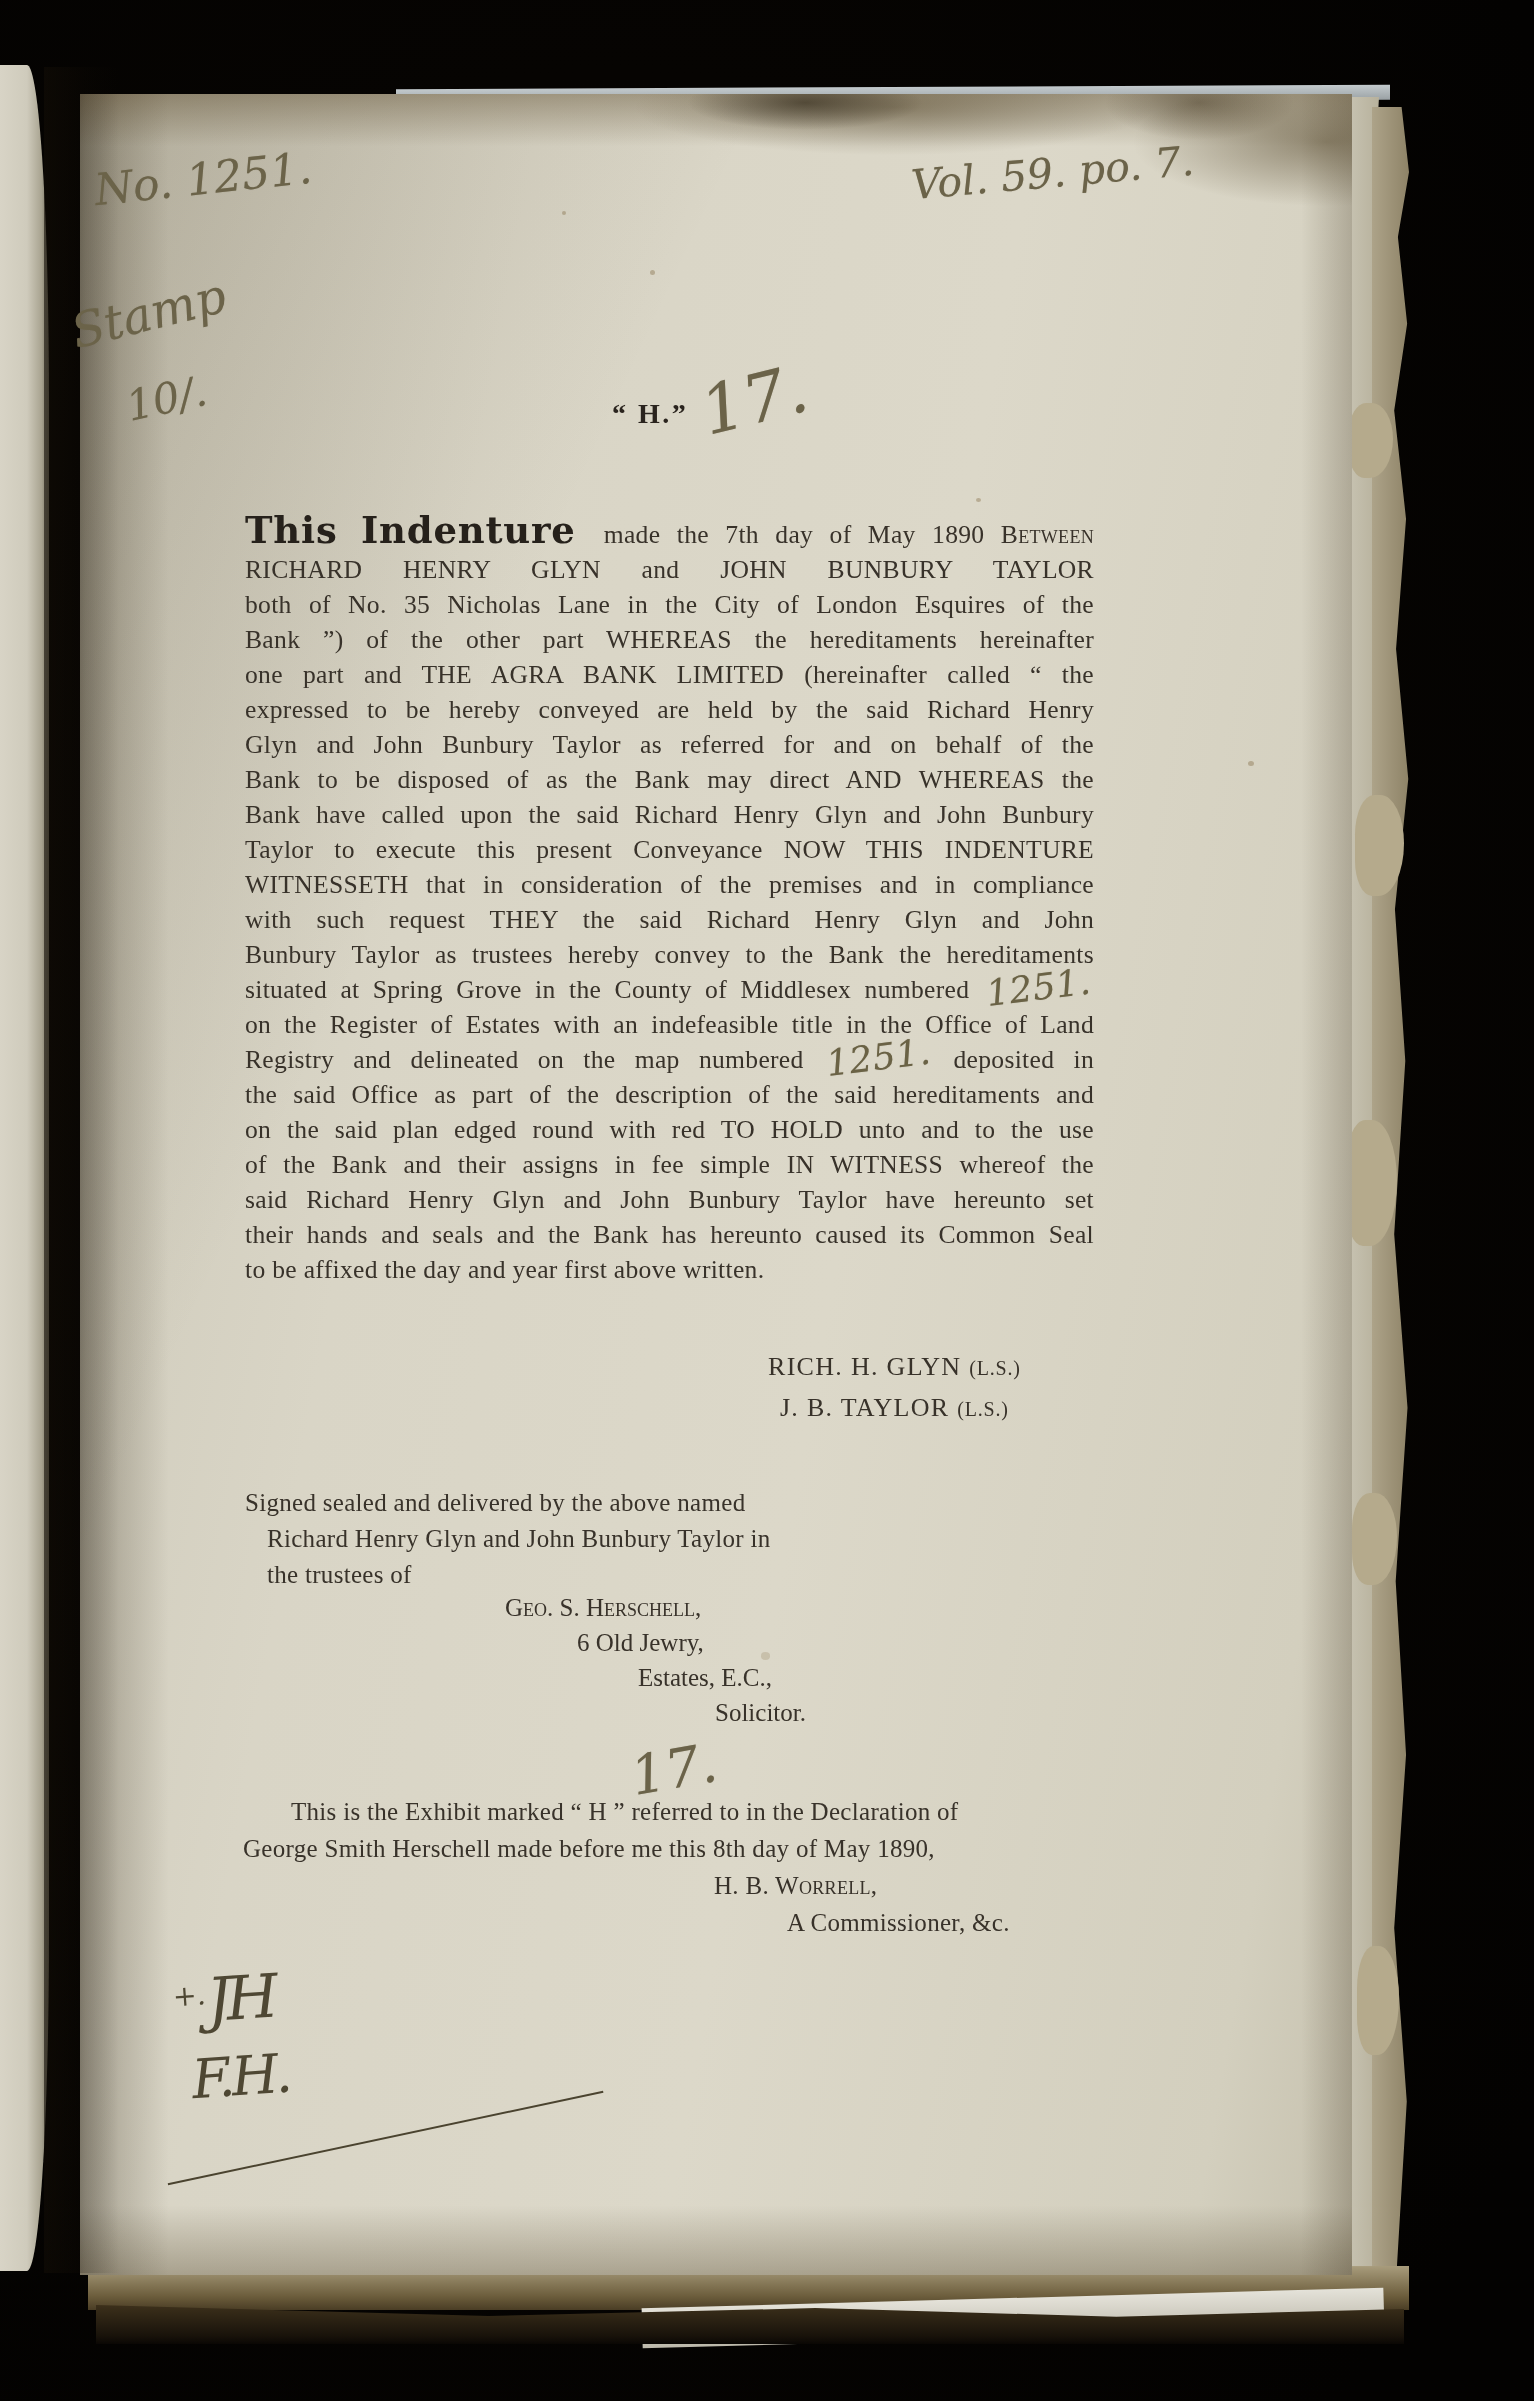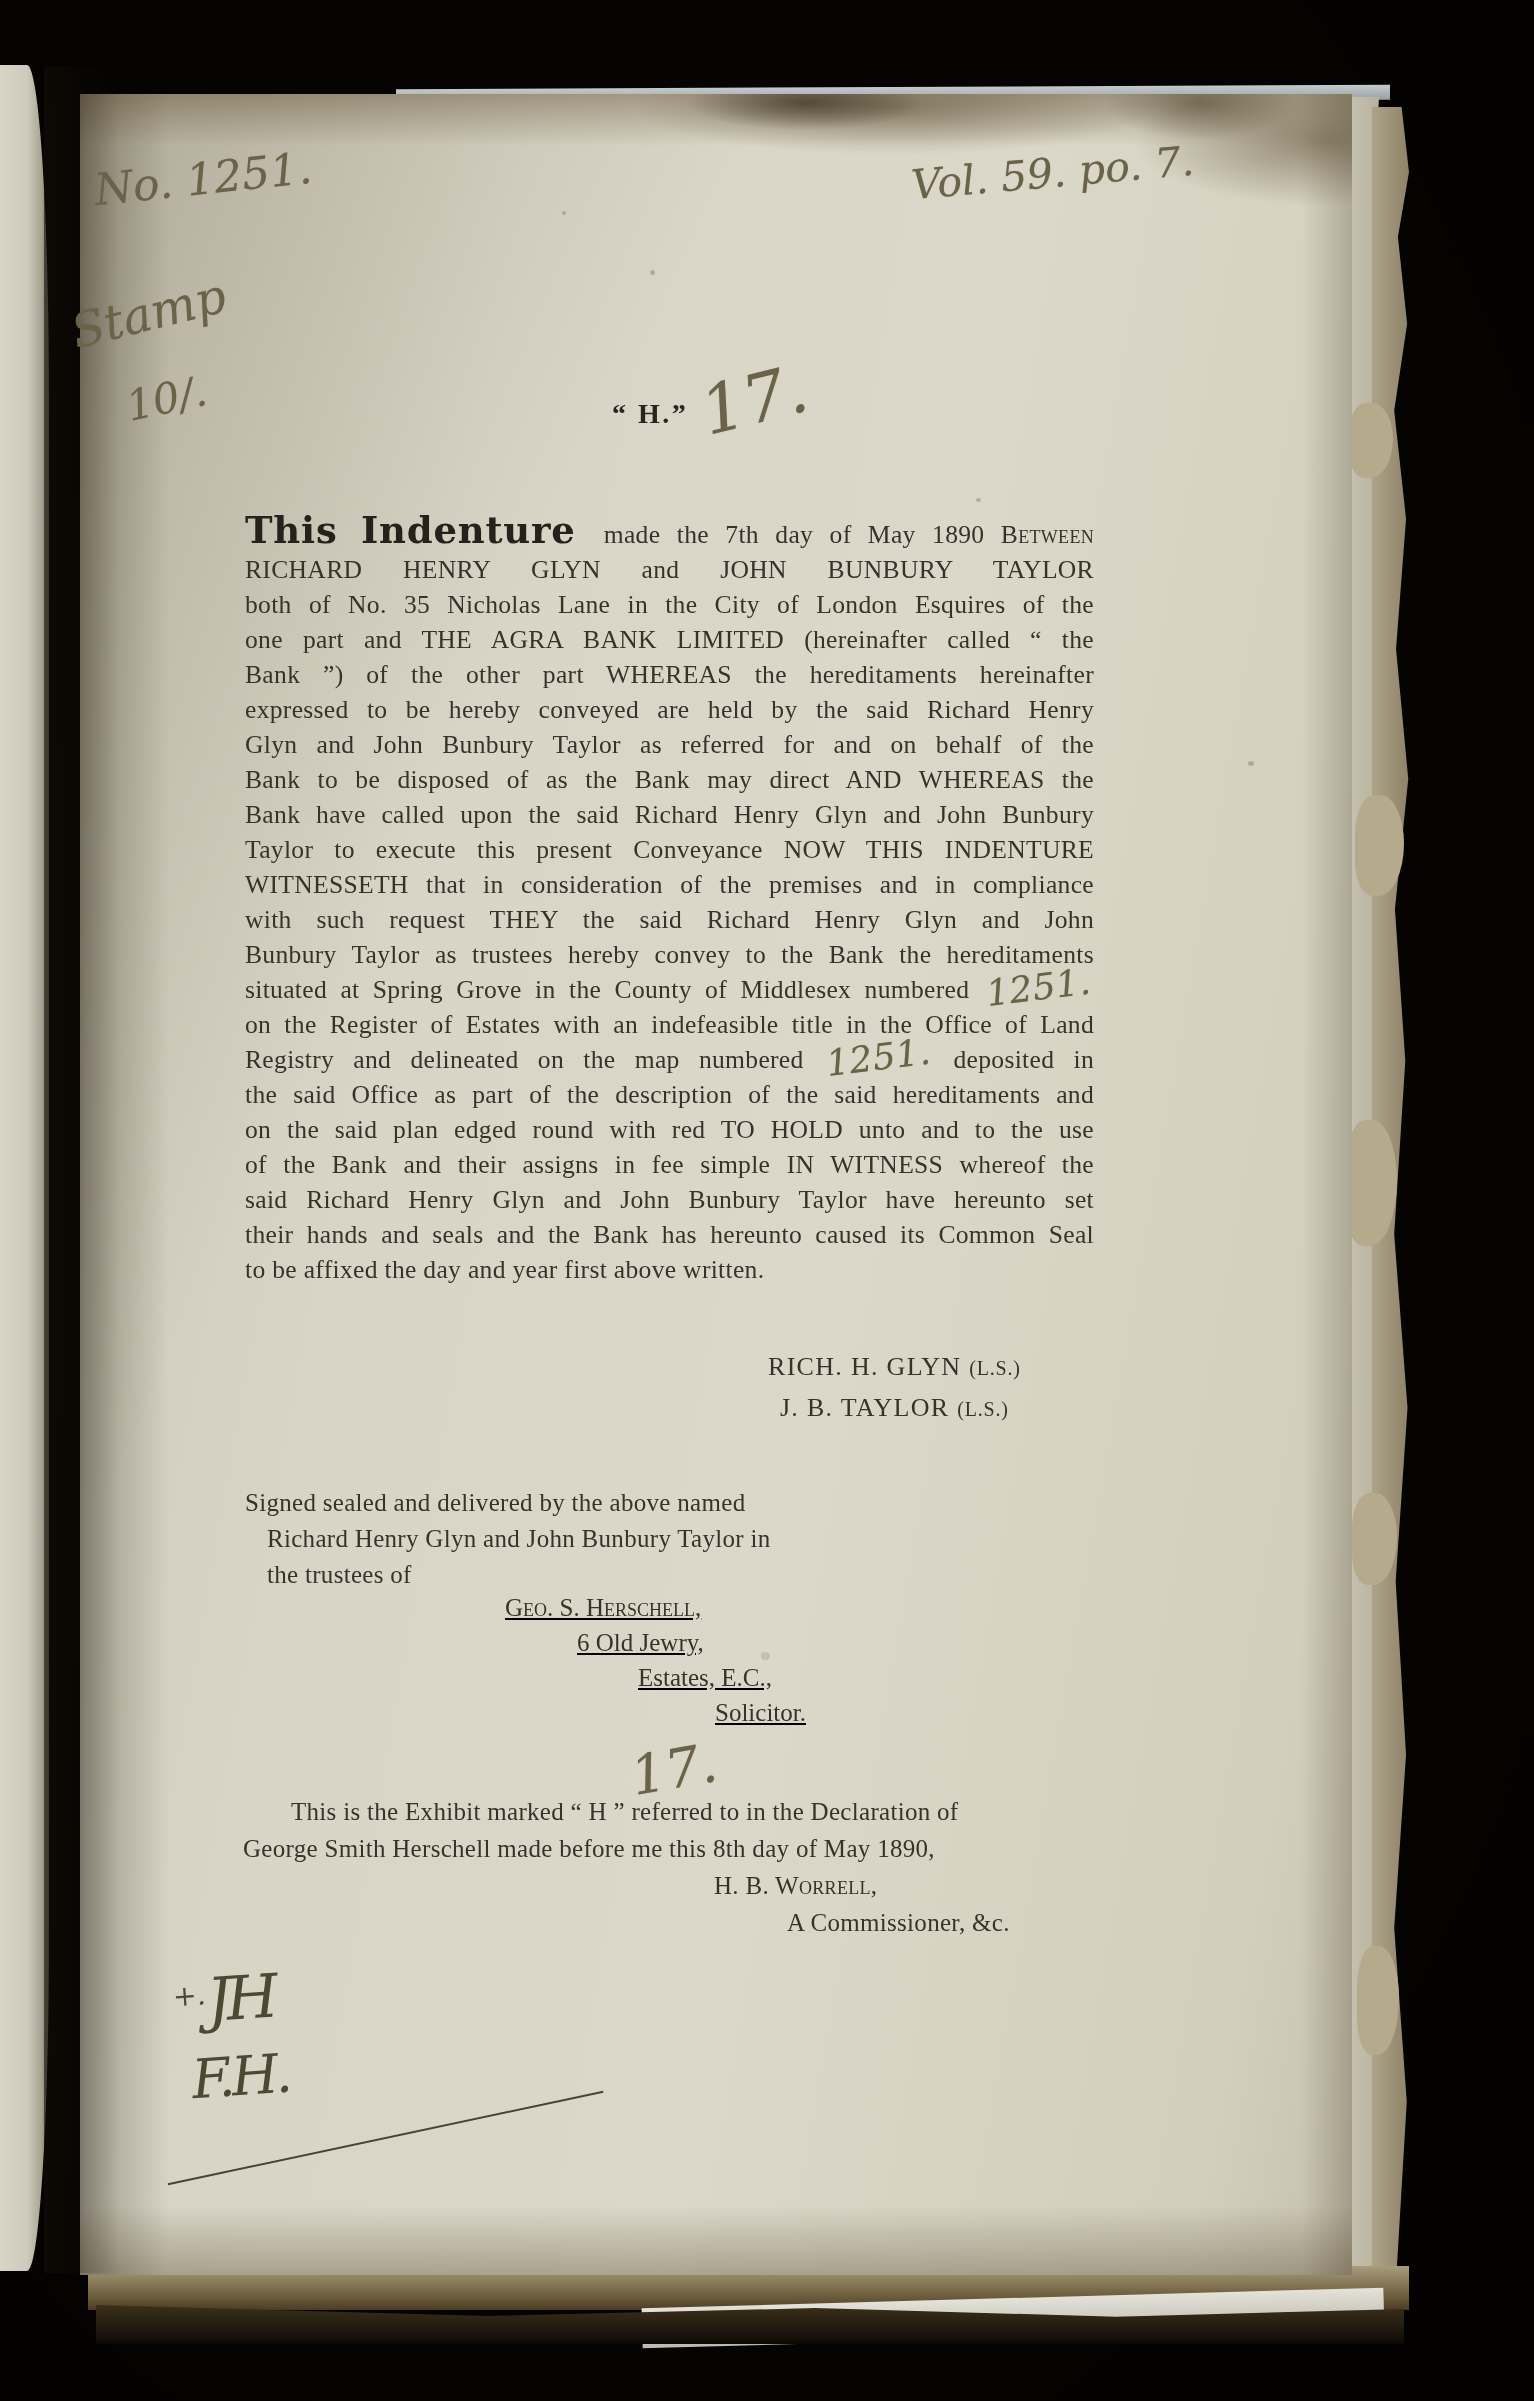--- a/index.html
+++ b/index.html
@@ -72,21 +72,21 @@
       text-align:justify;text-align-last:justify;white-space:normal;}
   .body-line:last-child{text-align-last:left;}
 
   .signature-block{position:absolute;left:768px;top:1347px;}
   .sig-line{font-size:26px;line-height:40px;letter-spacing:1.3px;color:#38322a;white-space:nowrap;text-align:center;}
 
   .attestation-block{position:absolute;left:245px;top:1485px;}
   .attest-line{font-size:25px;line-height:36px;letter-spacing:0.3px;color:#38322a;white-space:nowrap;}
   .attest-line:nth-child(2),.attest-line:nth-child(3){margin-left:22px;}
 
-  .witness-block{position:absolute;left:505px;top:1590px;text-decoration:underline;}
+  .witness-block{position:absolute;left:505px;top:1590px;}
   .witness-line{font-size:25px;line-height:35px;color:#38322a;white-space:nowrap;}
   .witness-line:nth-child(2){margin-left:72px;}
   .witness-line:nth-child(3){margin-left:133px;}
   .witness-line:nth-child(4){margin-left:210px;}
 
   .exhibit-number-bottom{position:absolute;left:631px;top:1738px;font-size:54px;transform:rotate(-10deg);}
   .jurat-block{position:absolute;left:243px;top:1793px;width:851px;}
   .jurat-line{font-size:25px;line-height:37px;letter-spacing:0.3px;color:#38322a;white-space:nowrap;}
   .jurat-line:nth-child(1){text-indent:48px;}
   .jurat-line:nth-child(3){margin-left:471px;}
@@ -134,22 +134,22 @@
   <div class="hand annot-stamp-amount">10/.</div>
   <div class="hand annot-volume">Vol. 59. po. 7.</div>
 
   <div class="print exhibit-heading">“ H.”</div>
   <div class="hand exhibit-number-top">17.</div>
 
   <div class="body-block">
       <div class="body-line"><span class="gothic">This Indenture</span> made the 7th day of May 1890 <span class="smallcaps">Between</span></div>
       <div class="body-line">RICHARD HENRY GLYN and JOHN BUNBURY TAYLOR</div>
       <div class="body-line">both of No. 35 Nicholas Lane in the City of London Esquires of the</div>
+      <div class="body-line">Bank ”) of the other part WHEREAS the hereditaments hereinafter</div>
       <div class="body-line">one part and THE AGRA BANK LIMITED (hereinafter called “ the</div>
-      <div class="body-line">Bank ”) of the other part WHEREAS the hereditaments hereinafter</div>
       <div class="body-line">expressed to be hereby conveyed are held by the said Richard Henry</div>
       <div class="body-line">Glyn and John Bunbury Taylor as referred for and on behalf of the</div>
       <div class="body-line">Bank to be disposed of as the Bank may direct AND WHEREAS the</div>
       <div class="body-line">Bank have called upon the said Richard Henry Glyn and John Bunbury</div>
       <div class="body-line">Taylor to execute this present Conveyance NOW THIS INDENTURE</div>
       <div class="body-line">WITNESSETH that in consideration of the premises and in compliance</div>
       <div class="body-line">with such request THEY the said Richard Henry Glyn and John</div>
       <div class="body-line">Bunbury Taylor as trustees hereby convey to the Bank the hereditaments</div>
       <div class="body-line">situated at Spring Grove in the County of Middlesex numbered <span class="hand-inline">1251.</span></div>
       <div class="body-line">on the Register of Estates with an indefeasible title in the Office of Land</div>

